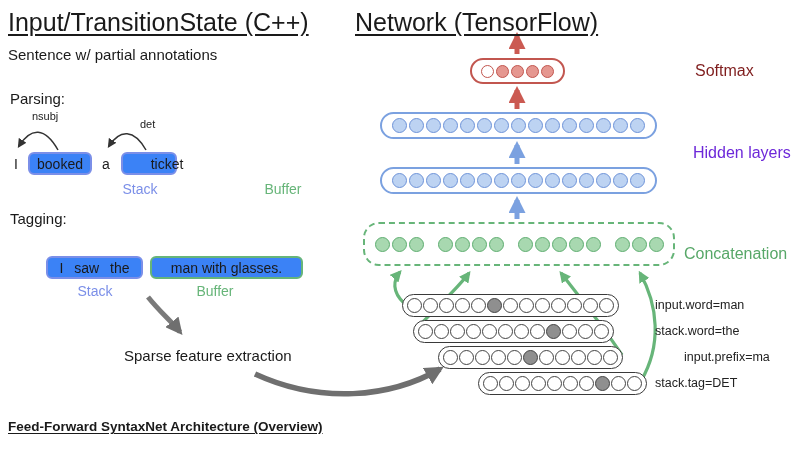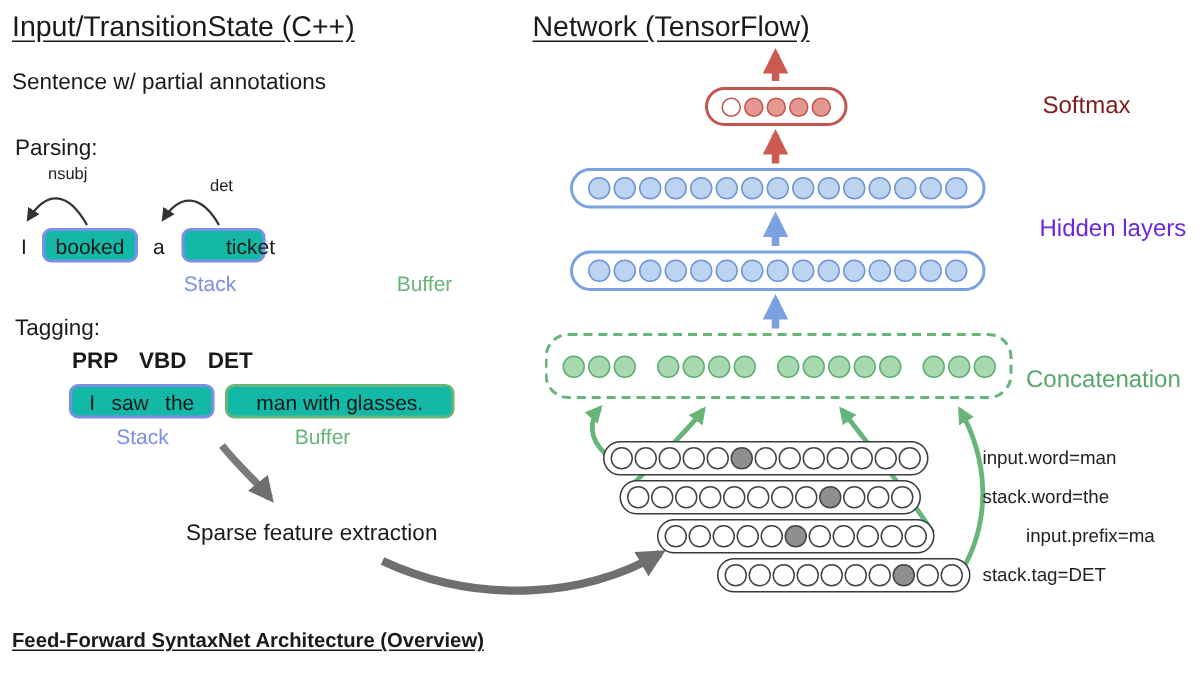--- a/index.html
+++ b/index.html
@@ -2,26 +2,26 @@
 <html><head>
 <meta charset="utf-8">
 <style>
   html,body{margin:0;padding:0;background:#fff;}
   .canvas{
     position:relative;width:800px;height:450px;background:#ffffff;overflow:hidden;
     font-family:"Liberation Sans", sans-serif;color:#1a1a1a;
   }
   .abs{position:absolute;}
   .overlay{position:absolute;left:0;top:0;pointer-events:none;}
-  .title{font-size:19px;font-weight:500;text-decoration:underline;text-underline-offset:3px;}
+  .title{font-size:25px;font-weight:500;text-decoration:underline;text-underline-offset:3px;}
   .subtitle{font-size:15px;}
   .section-label{font-size:15px;}
   .wordbox{
     border:2px solid #7b8fe8;border-radius:6px;height:23px;display:flex;
-    align-items:center;justify-content:center;font-size:14px;background:#14b8a6;box-sizing:border-box;
+    align-items:center;justify-content:center;font-size:14px;background:#3b82f6;box-sizing:border-box;
   }
   .wordbox.green{border-color:#67b579;}
   .plainword{font-size:14px;}
   .arclabel{font-size:11px;color:#222;}
   .stacklabel{font-size:14px;color:#7b8fe8;text-align:center;}
   .bufferlabel{font-size:14px;color:#67b579;text-align:center;}
   .tags{font-size:15px;font-weight:bold;word-spacing:10px;}
   .flowlabel{font-size:15px;}
   .netlabel{font-size:16px;}
   .netlabel.red{color:#7f1d1d;}
@@ -96,21 +96,20 @@
   <div class="abs arclabel" style="left:140px;top:118px;">det</div>
 
   <div class="abs plainword" style="left:14px;top:156px;">I</div>
   <div class="abs wordbox" style="left:28px;top:152px;width:64px;">booked</div>
   <div class="abs plainword" style="left:102px;top:156px;">a</div>
   <div class="abs wordbox" style="left:121px;top:152px;width:56px;padding-left:36px;">ticket</div>
   <div class="abs stacklabel" style="left:110px;top:181px;width:60px;">Stack</div>
   <div class="abs bufferlabel" style="left:253px;top:181px;width:60px;">Buffer</div>
 
   <div class="abs section-label" style="left:10px;top:210px;">Tagging:</div>
-  <div class="abs tags" style="left:48px;top:232px;">PRP VBD DET</div>
   <div class="abs wordbox stack-words" style="left:46px;top:256px;width:97px;">I saw the</div>
   <div class="abs wordbox green" style="left:150px;top:256px;width:153px;">man with glasses.</div>
   <div class="abs stacklabel" style="left:60px;top:283px;width:70px;">Stack</div>
   <div class="abs bufferlabel" style="left:170px;top:283px;width:90px;">Buffer</div>
 
   <div class="abs flowlabel" style="left:124px;top:347px;">Sparse feature extraction</div>
 
   <div class="abs footer" style="left:8px;top:419px;">Feed-Forward SyntaxNet Architecture (Overview)</div>
 
   <div class="abs title" style="left:355px;top:8px;">Network (TensorFlow)</div>

